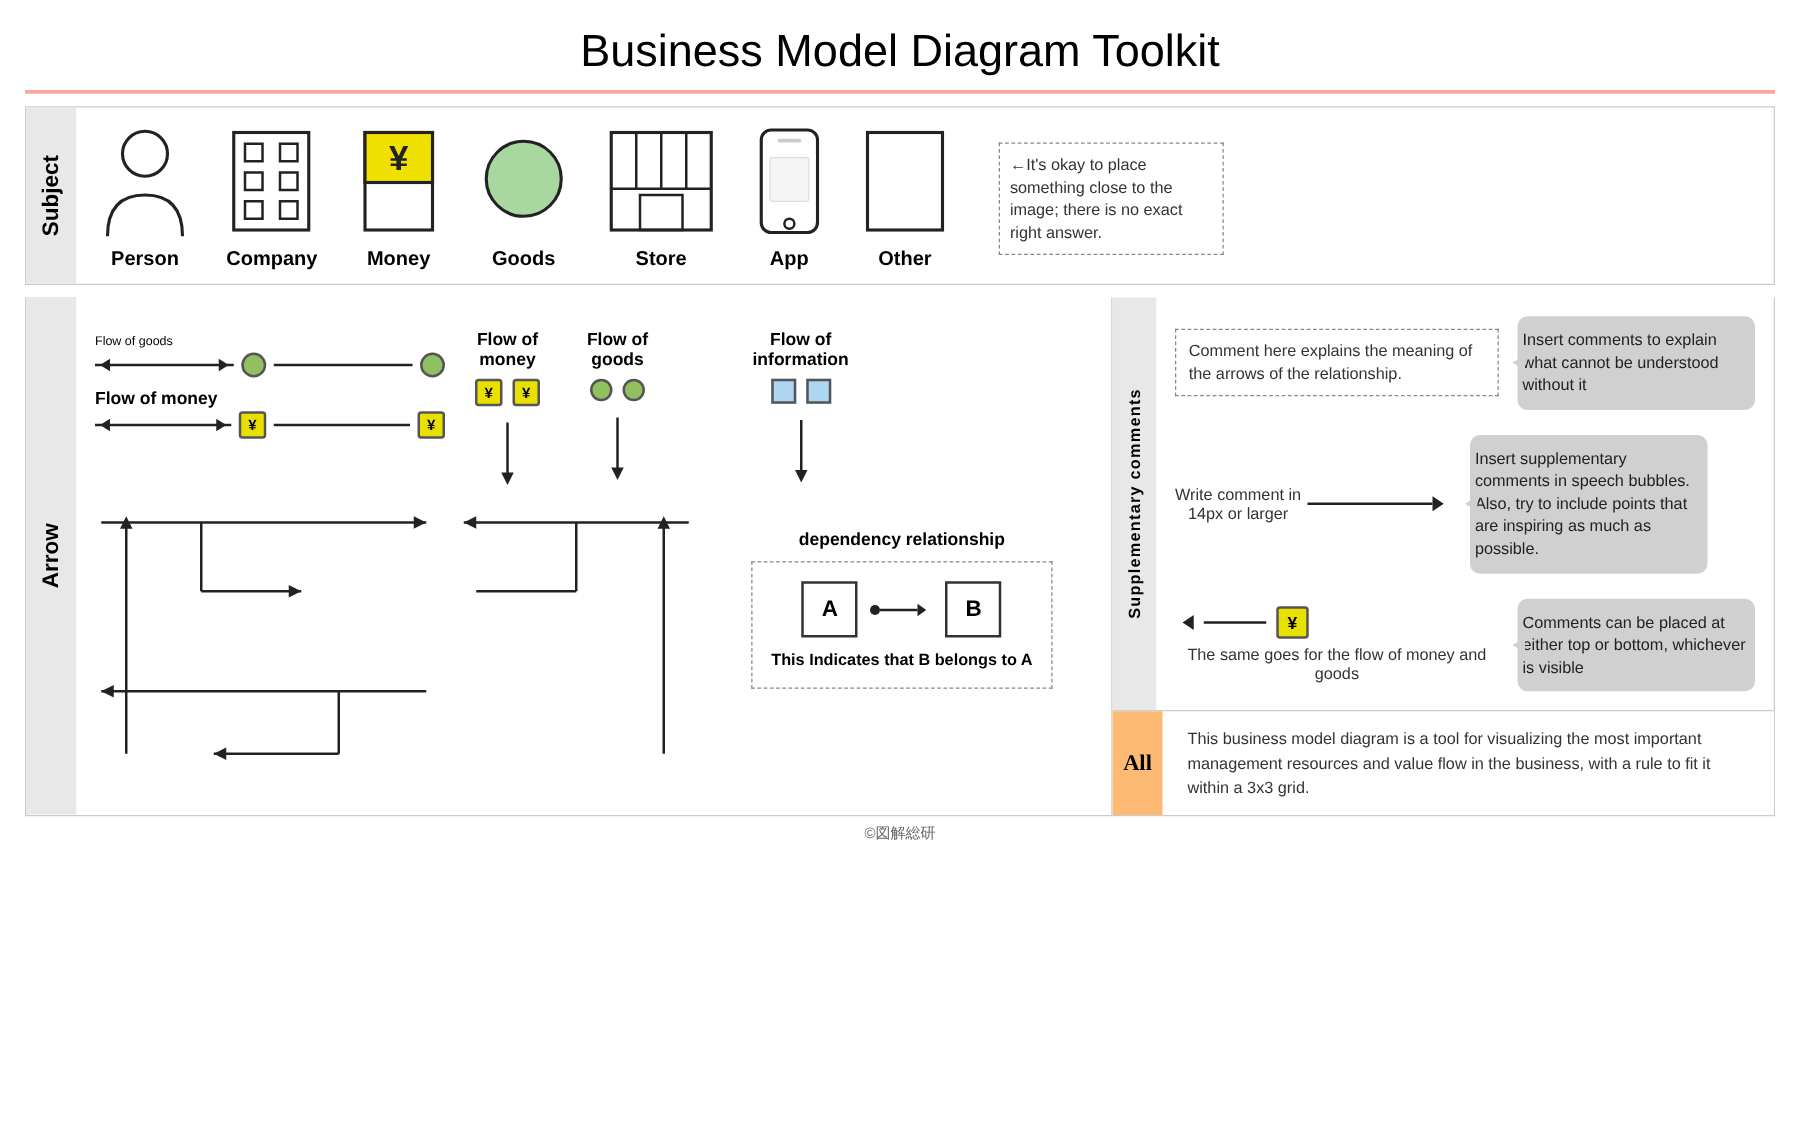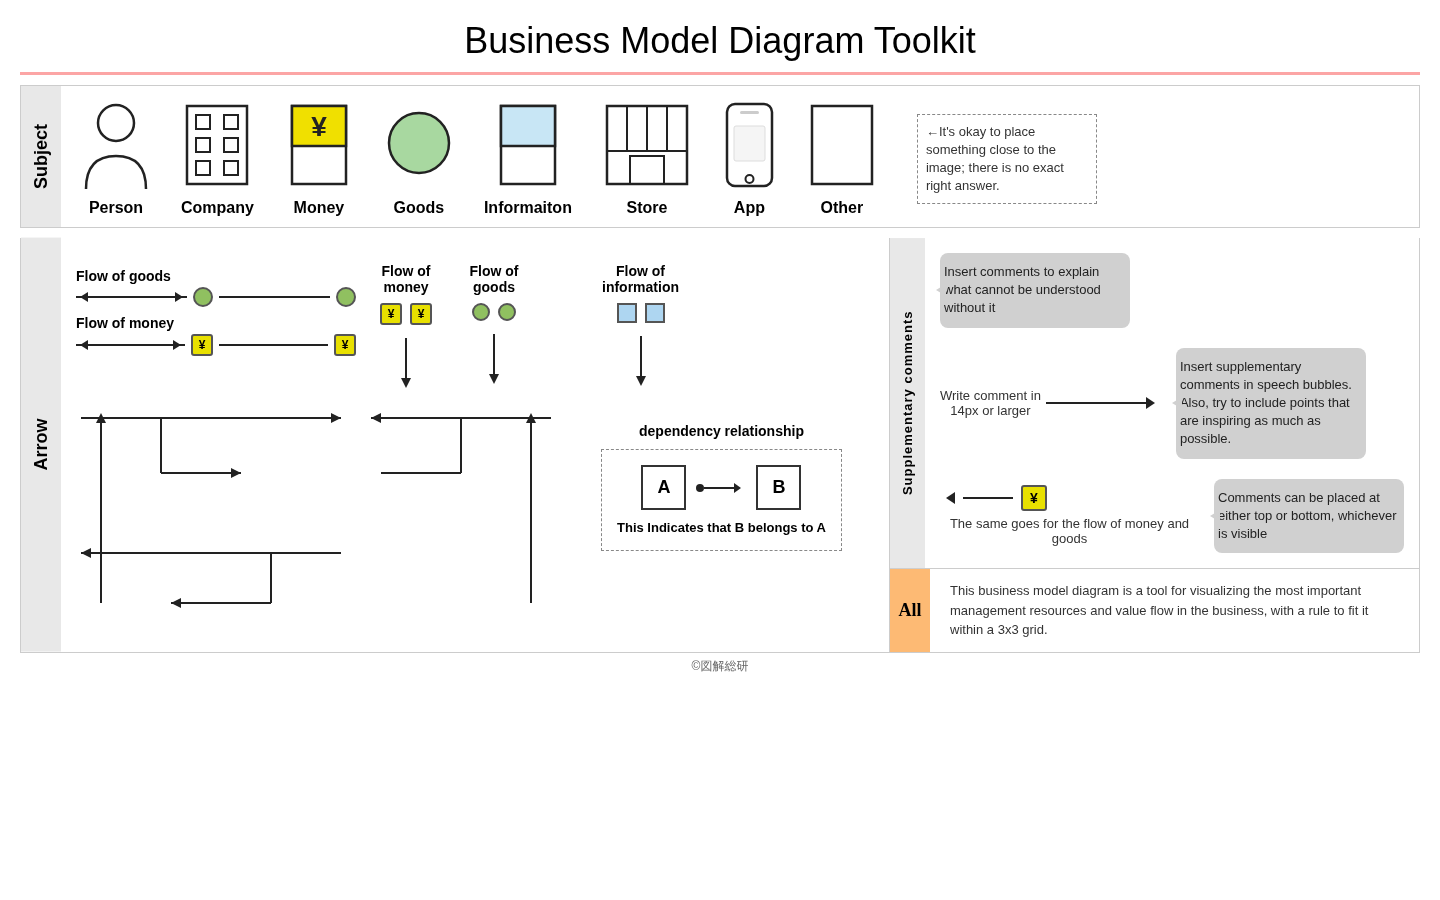--- a/index.html
+++ b/index.html
@@ -279,27 +279,20 @@
         <span class="label">Money</span>
       </div>
 
       <div class="subject-item">
         <svg width="70" height="90" viewBox="0 0 70 90">
           <circle cx="35" cy="42" r="30" fill="#a8d8a0" stroke="#222" stroke-width="2.5"></circle>
         </svg>
         <span class="label">Goods</span>
       </div>
 
-      <div class="subject-item">
-        <svg width="70" height="90" viewBox="0 0 70 90">
-          <rect x="8" y="5" width="54" height="78" fill="none" stroke="#222" stroke-width="2.5"></rect>
-          <rect x="8" y="5" width="54" height="40" fill="#c8e6f5" stroke="#222" stroke-width="2.5"></rect>
-        </svg>
-        <span class="label">Informaiton</span>
-      </div>
 
       <div class="subject-item">
         <svg width="90" height="90" viewBox="0 0 90 90">
           <rect x="5" y="5" width="80" height="78" fill="none" stroke="#222" stroke-width="2.5"></rect>
           <line x1="25" y1="5" x2="25" y2="50" stroke="#222" stroke-width="2"></line>
           <line x1="45" y1="5" x2="45" y2="50" stroke="#222" stroke-width="2"></line>
           <line x1="65" y1="5" x2="65" y2="50" stroke="#222" stroke-width="2"></line>
           <line x1="5" y1="50" x2="85" y2="50" stroke="#222" stroke-width="2"></line>
           <rect x="28" y="55" width="34" height="28" fill="none" stroke="#222" stroke-width="2"></rect>
         </svg>
@@ -332,21 +325,21 @@
 
     <div class="row-label" style="font-size:18px;">Arrow</div>
 
     <div style="display: flex; flex-direction: column; flex: 1; padding: 10px 0;">
 
       <div style="display: flex; padding: 10px 15px 5px; gap: 20px;">
 
         <div style="width: 280px; display: flex; flex-direction: column; gap: 8px; padding-top: 10px;">
 
           <div>
-            <div style="font-weight: bold; font-size: 14px; margin-bottom: 3px;">Flow of goods</div>
+            <div style="font-weight: normal; font-size: 10px; margin-bottom: 3px;">Flow of goods</div>
             <div style="display: flex; align-items: center; gap: 6px;">
               <div style="position:relative; flex:1; height:2px; background:#222;">
                 <div style="position:absolute; left:-1px; top:-4px; border:5px solid transparent; border-right:8px solid #222;"></div>
                 <div style="position:absolute; right:-1px; top:-4px; border:5px solid transparent; border-left:8px solid #222;"></div>
               </div>
               <div class="circle-node"></div>
               <div style="position:relative; flex:1; height:2px; background:#222;"></div>
               <div class="circle-node"></div>
             </div>
           </div>
@@ -468,20 +461,21 @@
     </div>
 
     <div style="width: 530px; display: flex; flex-direction: column; border-left: 1px solid #ccc;">
 
       <div style="display: flex; flex: 1;">
         <div class="vert-label-suppl">Supplementary comments</div>
 
         <div style="display: flex; flex-direction: column; gap: 20px; padding: 15px; flex: 1;">
 
           <div style="display: flex; align-items: center; gap: 15px;">
+            <div class="comment-box-dashed">Comment here explains the meaning of the arrows of the relationship.</div>
             <div class="speech-bubble">Insert comments to explain what cannot be understood without it</div>
           </div>
 
           <div style="display: flex; align-items: center; gap: 15px;">
             <div style="display: flex; flex-direction: row; align-items: center; gap: 5px; min-width: 180px;">
               <div style="font-size:13px; color:#333; white-space: pre-line; text-align: center;">Write comment in
 14px or larger</div>
               <div style="display: flex; align-items: center;">
                 <div style="width: 100px; height: 2px; background: #222;"></div>
                 <div style="border: 6px solid transparent; border-left: 9px solid #222;"></div>

